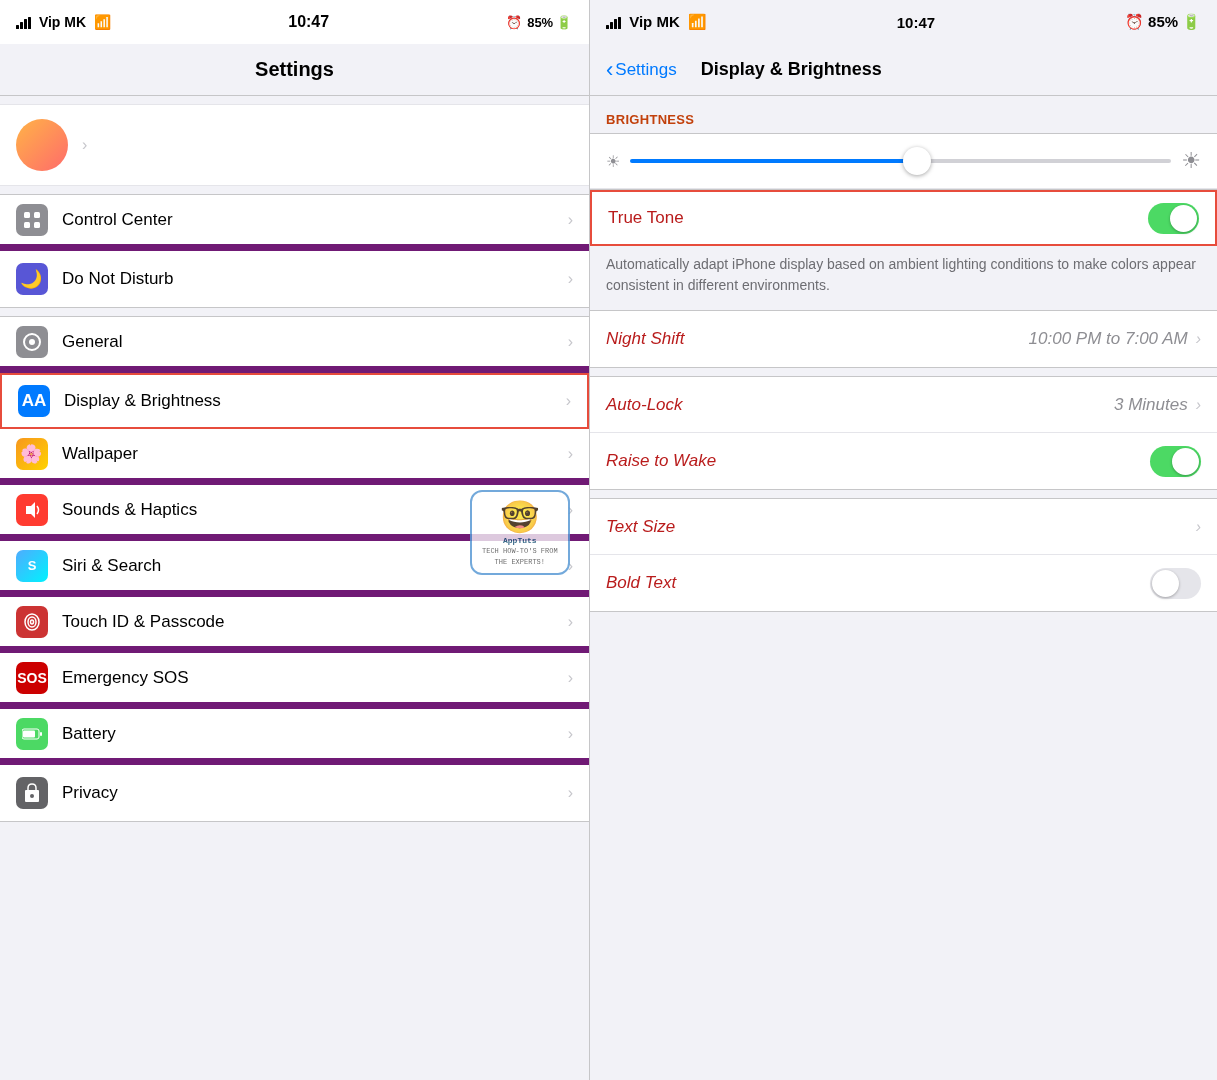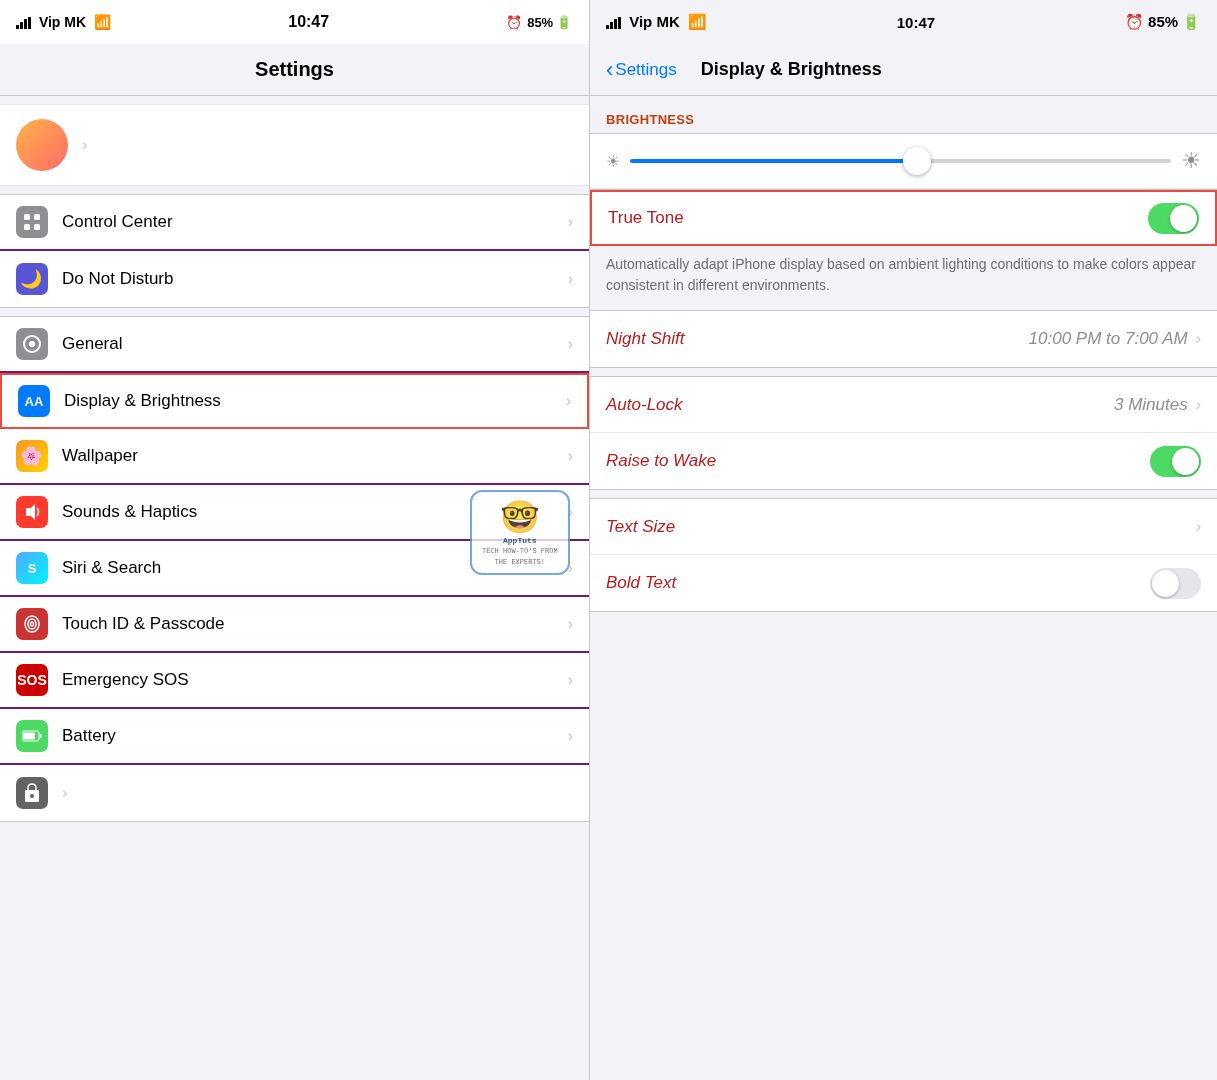--- a/index.html
+++ b/index.html
@@ -73,21 +73,21 @@
       background: #fff;
       border-top: 1px solid #c6c6c8;
       border-bottom: 1px solid #c6c6c8;
     }
 
     .settings-row {
       display: flex;
       align-items: center;
       padding: 0 16px;
       height: 56px;
-      border-bottom: 2px solid #701a75;
+      border-bottom: 7px solid #701a75;
       background: #fff;
       cursor: pointer;
       position: relative;
     }
     .settings-row:last-child { border-bottom: none; }
     .settings-row.highlighted {
       border: 2.5px solid #e74c3c;
       background: #fff;
       z-index: 2;
     }
@@ -343,21 +343,21 @@
             <circle cx="10" cy="10" r="8" stroke="white" stroke-width="2" fill="none"></circle>
             <circle cx="10" cy="10" r="3" fill="white"></circle>
           </svg>
         </div>
         <span class="row-label">General</span>
         <span class="row-chevron">›</span>
       </div>
 
       <div class="settings-row highlighted">
         <div class="row-icon icon-blue">
-          <span style="color:white;font-size:13px;font-weight:700">AA</span>
+          <span style="color:white;font-size:17px;font-weight:700">AA</span>
         </div>
         <span class="row-label">Display &amp; Brightness</span>
         <span class="row-chevron">›</span>
       </div>
 
       <div class="settings-row">
         <div class="row-icon" style="background:linear-gradient(135deg,#f7971e,#ffd200)">
           <span style="color:white;font-size:18px">🌸</span>
         </div>
         <span class="row-label">Wallpaper</span>
@@ -416,20 +416,21 @@
       </div>
 
       <div class="settings-row">
         <div class="row-icon" style="background:#636366">
           <svg width="18" height="20" viewBox="0 0 18 20" fill="white">
             <path d="M2,8 L2,18 Q2,19 3,19 L15,19 Q16,19 16,18 L16,8 Q16,7 15,7 L3,7 Q2,7 2,8Z"></path>
             <path d="M5,7 L5,5 Q5,1 9,1 Q13,1 13,5 L13,7" stroke="white" stroke-width="1.5" fill="none"></path>
             <circle cx="9" cy="13" r="2" fill="#636366"></circle>
           </svg>
         </div>
+        <span class="row-label">Privacy</span>
         <span class="row-chevron">›</span>
       </div>
     </div>
 
   </div>
 </div>
 
 <div class="right-panel">
 
   <div class="status-bar-right">

